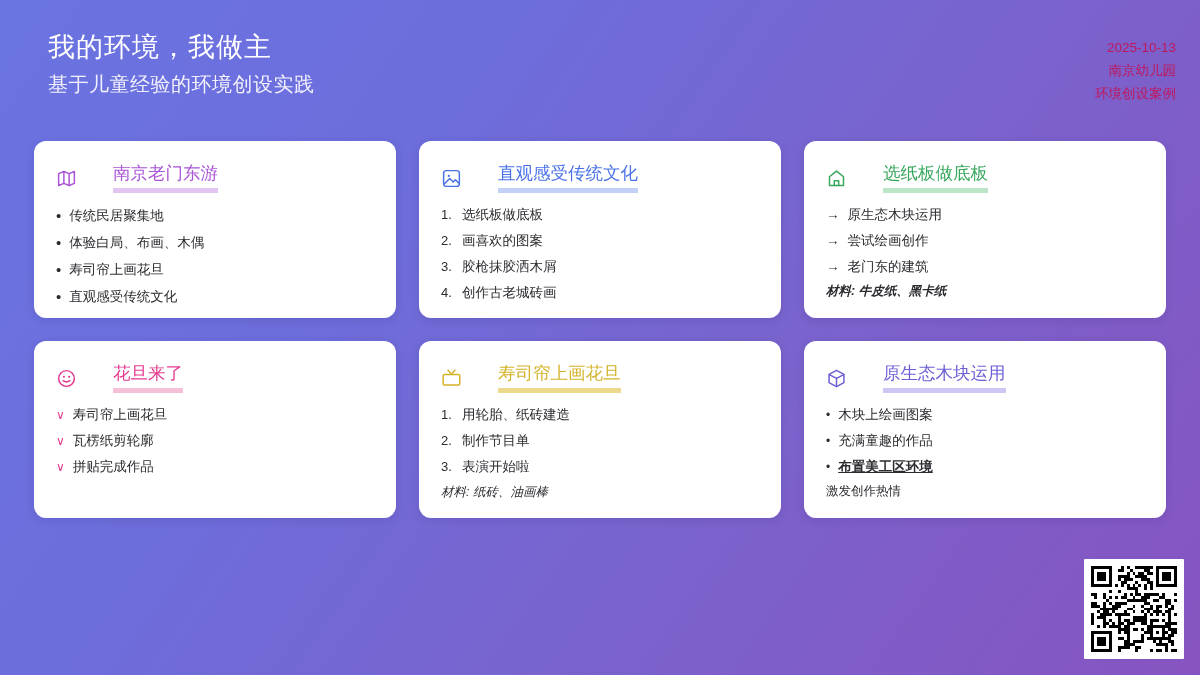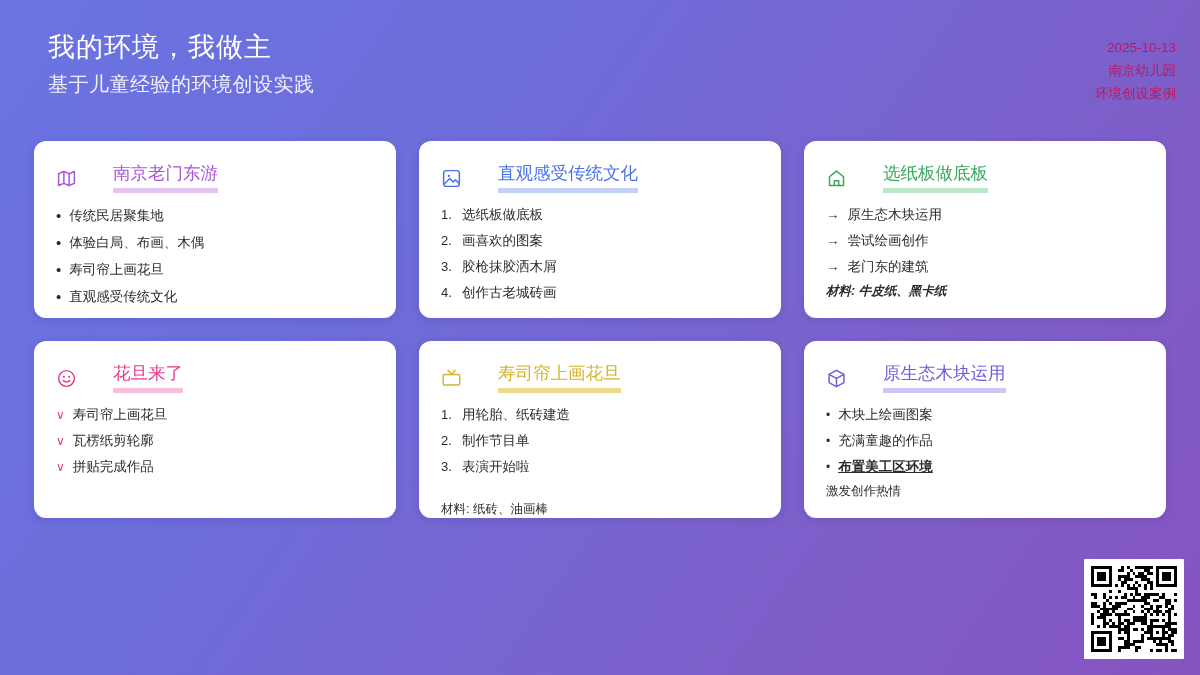--- a/index.html
+++ b/index.html
@@ -225,21 +225,21 @@
         </li>
         <li class="item">
           <span class="marker num">2.</span>
           <span class="item-text">制作节目单</span>
         </li>
         <li class="item">
           <span class="marker num">3.</span>
           <span class="item-text">表演开始啦</span>
         </li>
       </ul>
-      <div class="note" style="margin-top: 25px;">材料: 纸砖、油画棒</div>
+      <div class="note" style="margin-top: 8px; font-style: italic;">材料: 纸砖、油画棒</div>
     </div>
     <div class="card">
       <div class="card-head">
         <svg class="card-icon" viewBox="0 0 24 24">
           <path fill="none" stroke="#6b5fd6" stroke-width="1.7" stroke-linecap="round" stroke-linejoin="round" d="M12 2.7 L20.5 7.3 L20.5 16.7 L12 21.3 L3.5 16.7 L3.5 7.3 Z"></path>
           <path fill="none" stroke="#6b5fd6" stroke-width="1.7" stroke-linecap="round" stroke-linejoin="round" d="M3.8 7.5 L12 11.8 L20.2 7.5 M12 11.8 L12 21.2"></path>
         </svg>
         <div class="card-title" style="color: rgb(107, 95, 214); background-image: linear-gradient(rgb(205, 200, 243), rgb(205, 200, 243));">原生态木块运用</div>
       </div>
       <ul class="items compact">

